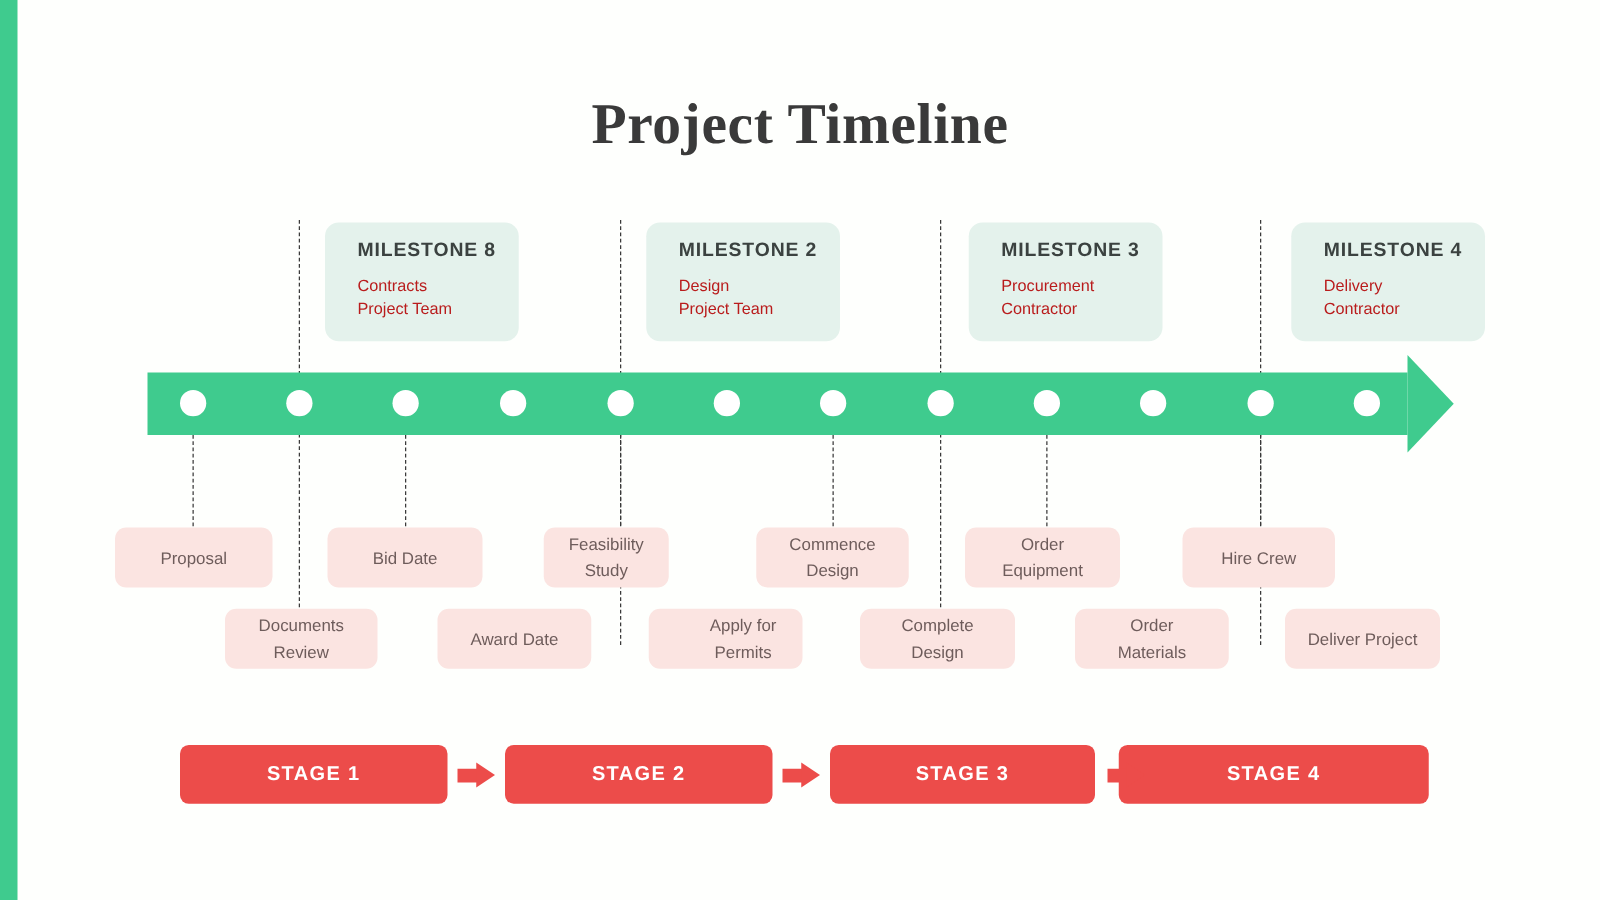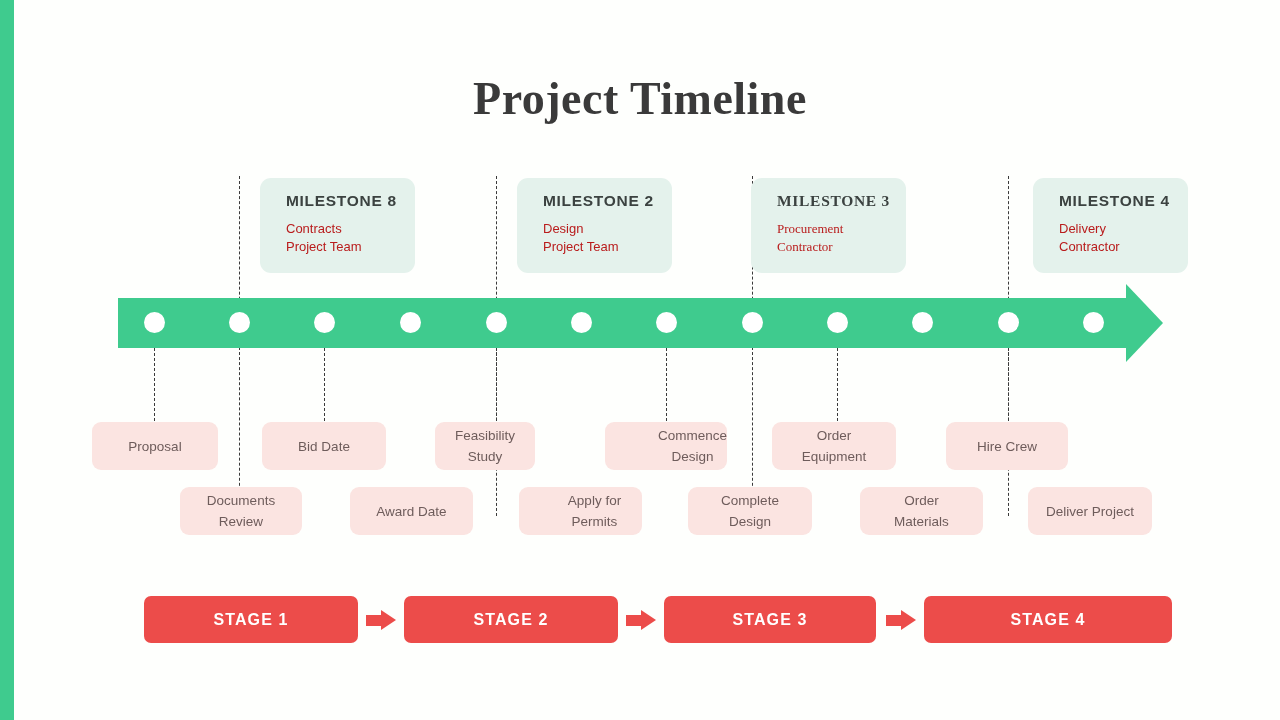--- a/index.html
+++ b/index.html
@@ -162,21 +162,21 @@
     <div class="milestone" style="left: 260px;">
       <div class="ms-title">MILESTONE 8</div>
       <div class="ms-line">Contracts</div>
       <div class="ms-line">Project Team</div>
     </div>
     <div class="milestone" style="left: 517px;">
       <div class="ms-title">MILESTONE 2</div>
       <div class="ms-line">Design</div>
       <div class="ms-line">Project Team</div>
     </div>
-    <div class="milestone" style="left: 751px; font-family: Liberation Serif, serif;">
+    <div class="milestone" style="left: 775px;">
       <div class="ms-title">MILESTONE 3</div>
       <div class="ms-line">Procurement</div>
       <div class="ms-line">Contractor</div>
     </div>
     <div class="milestone" style="left: 1033px;">
       <div class="ms-title">MILESTONE 4</div>
       <div class="ms-line">Delivery</div>
       <div class="ms-line">Contractor</div>
     </div>
   </div>
@@ -208,21 +208,21 @@
       <div>
         <span>Bid Date</span>
       </div>
     </div>
     <div class="task row-upper" style="left: 435px; width: 100px;">
       <div>
         <span>Feasibility</span>
         <span>Study</span>
       </div>
     </div>
-    <div class="task row-upper" style="left: 605px; width: 122px; justify-content: flex-end;">
+    <div class="task row-upper" style="left: 605px; width: 122px;">
       <div>
         <span>Commence</span>
         <span>Design</span>
       </div>
     </div>
     <div class="task row-upper" style="left: 772px; width: 124px;">
       <div>
         <span>Order</span>
         <span>Equipment</span>
       </div>
@@ -265,21 +265,21 @@
       <div>
         <span>Deliver Project</span>
       </div>
     </div>
   </div>
 
 <div id="stages-layer">
     <div class="stage" style="left: 144px; width: 214px;">STAGE 1</div>
     <div class="stage" style="left: 404px; width: 214px;">STAGE 2</div>
     <div class="stage" style="left: 664px; width: 212px;">STAGE 3</div>
-    <div class="stage" style="left: 924px; width: 248px;">STAGE 4</div>
+    <div class="stage" style="left: 895px; width: 248px;">STAGE 4</div>
     <div class="stage-arrow" style="left: 366px;">
       <div class="shaft"></div>
       <div class="head"></div>
     </div>
     <div class="stage-arrow" style="left: 626px;">
       <div class="shaft"></div>
       <div class="head"></div>
     </div>
     <div class="stage-arrow" style="left: 886px;">
       <div class="shaft"></div>

